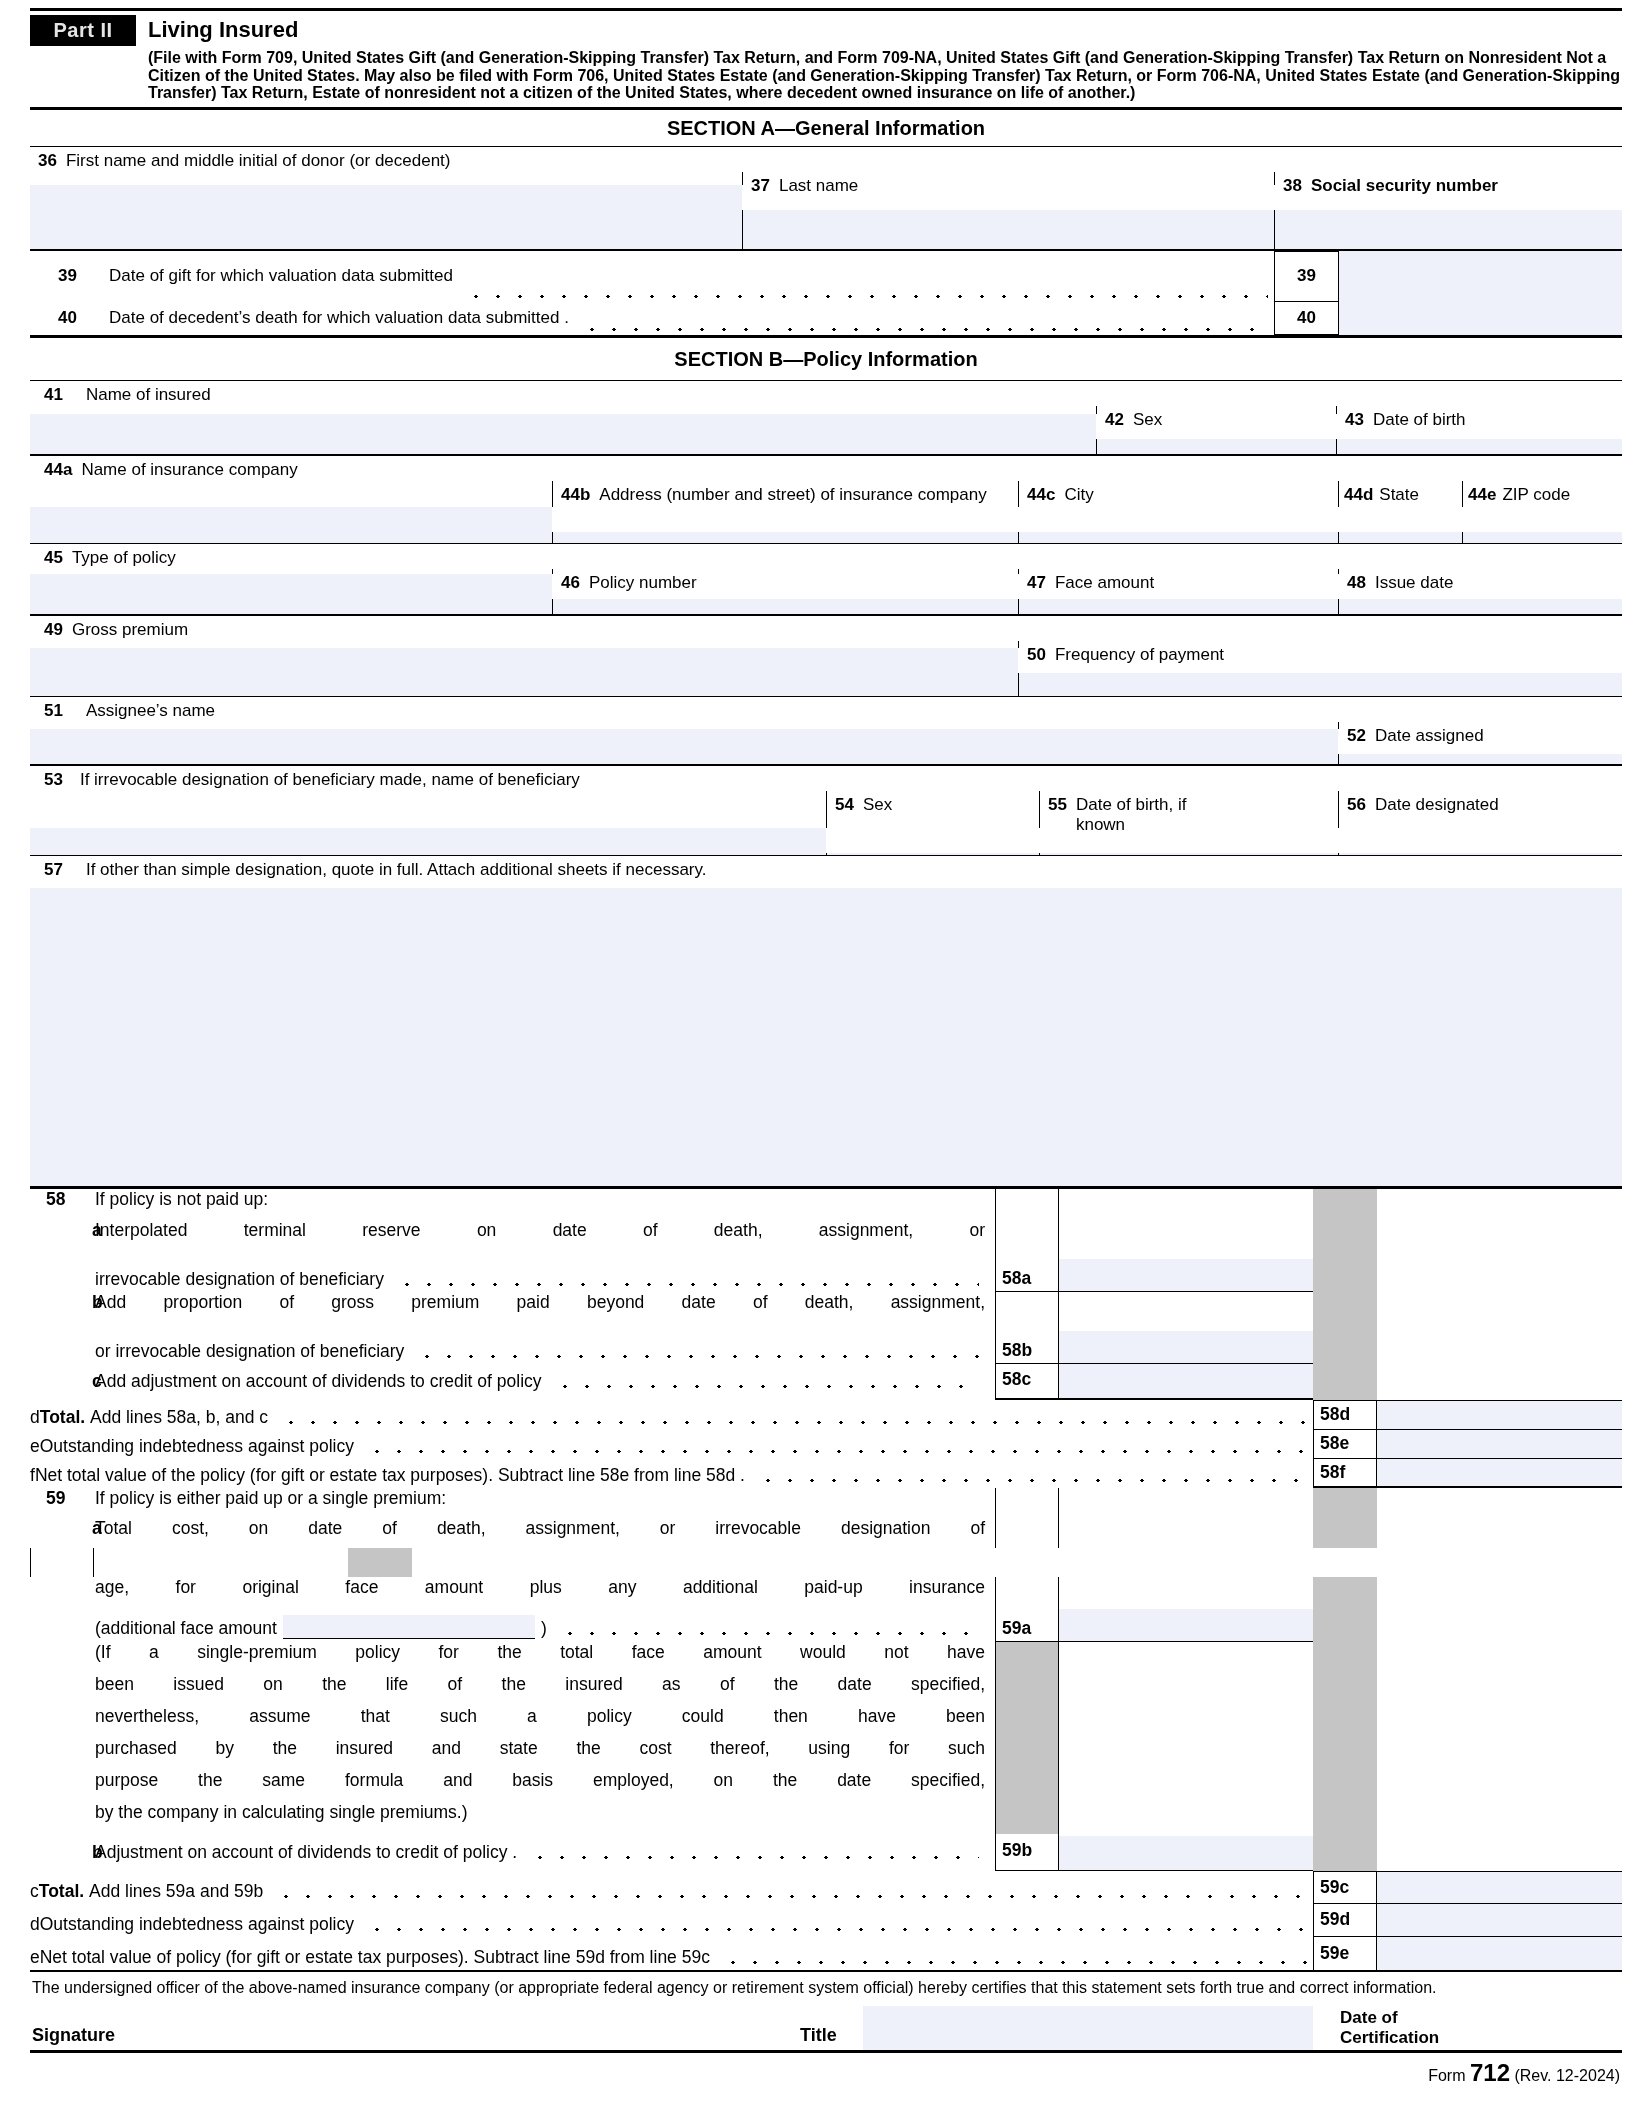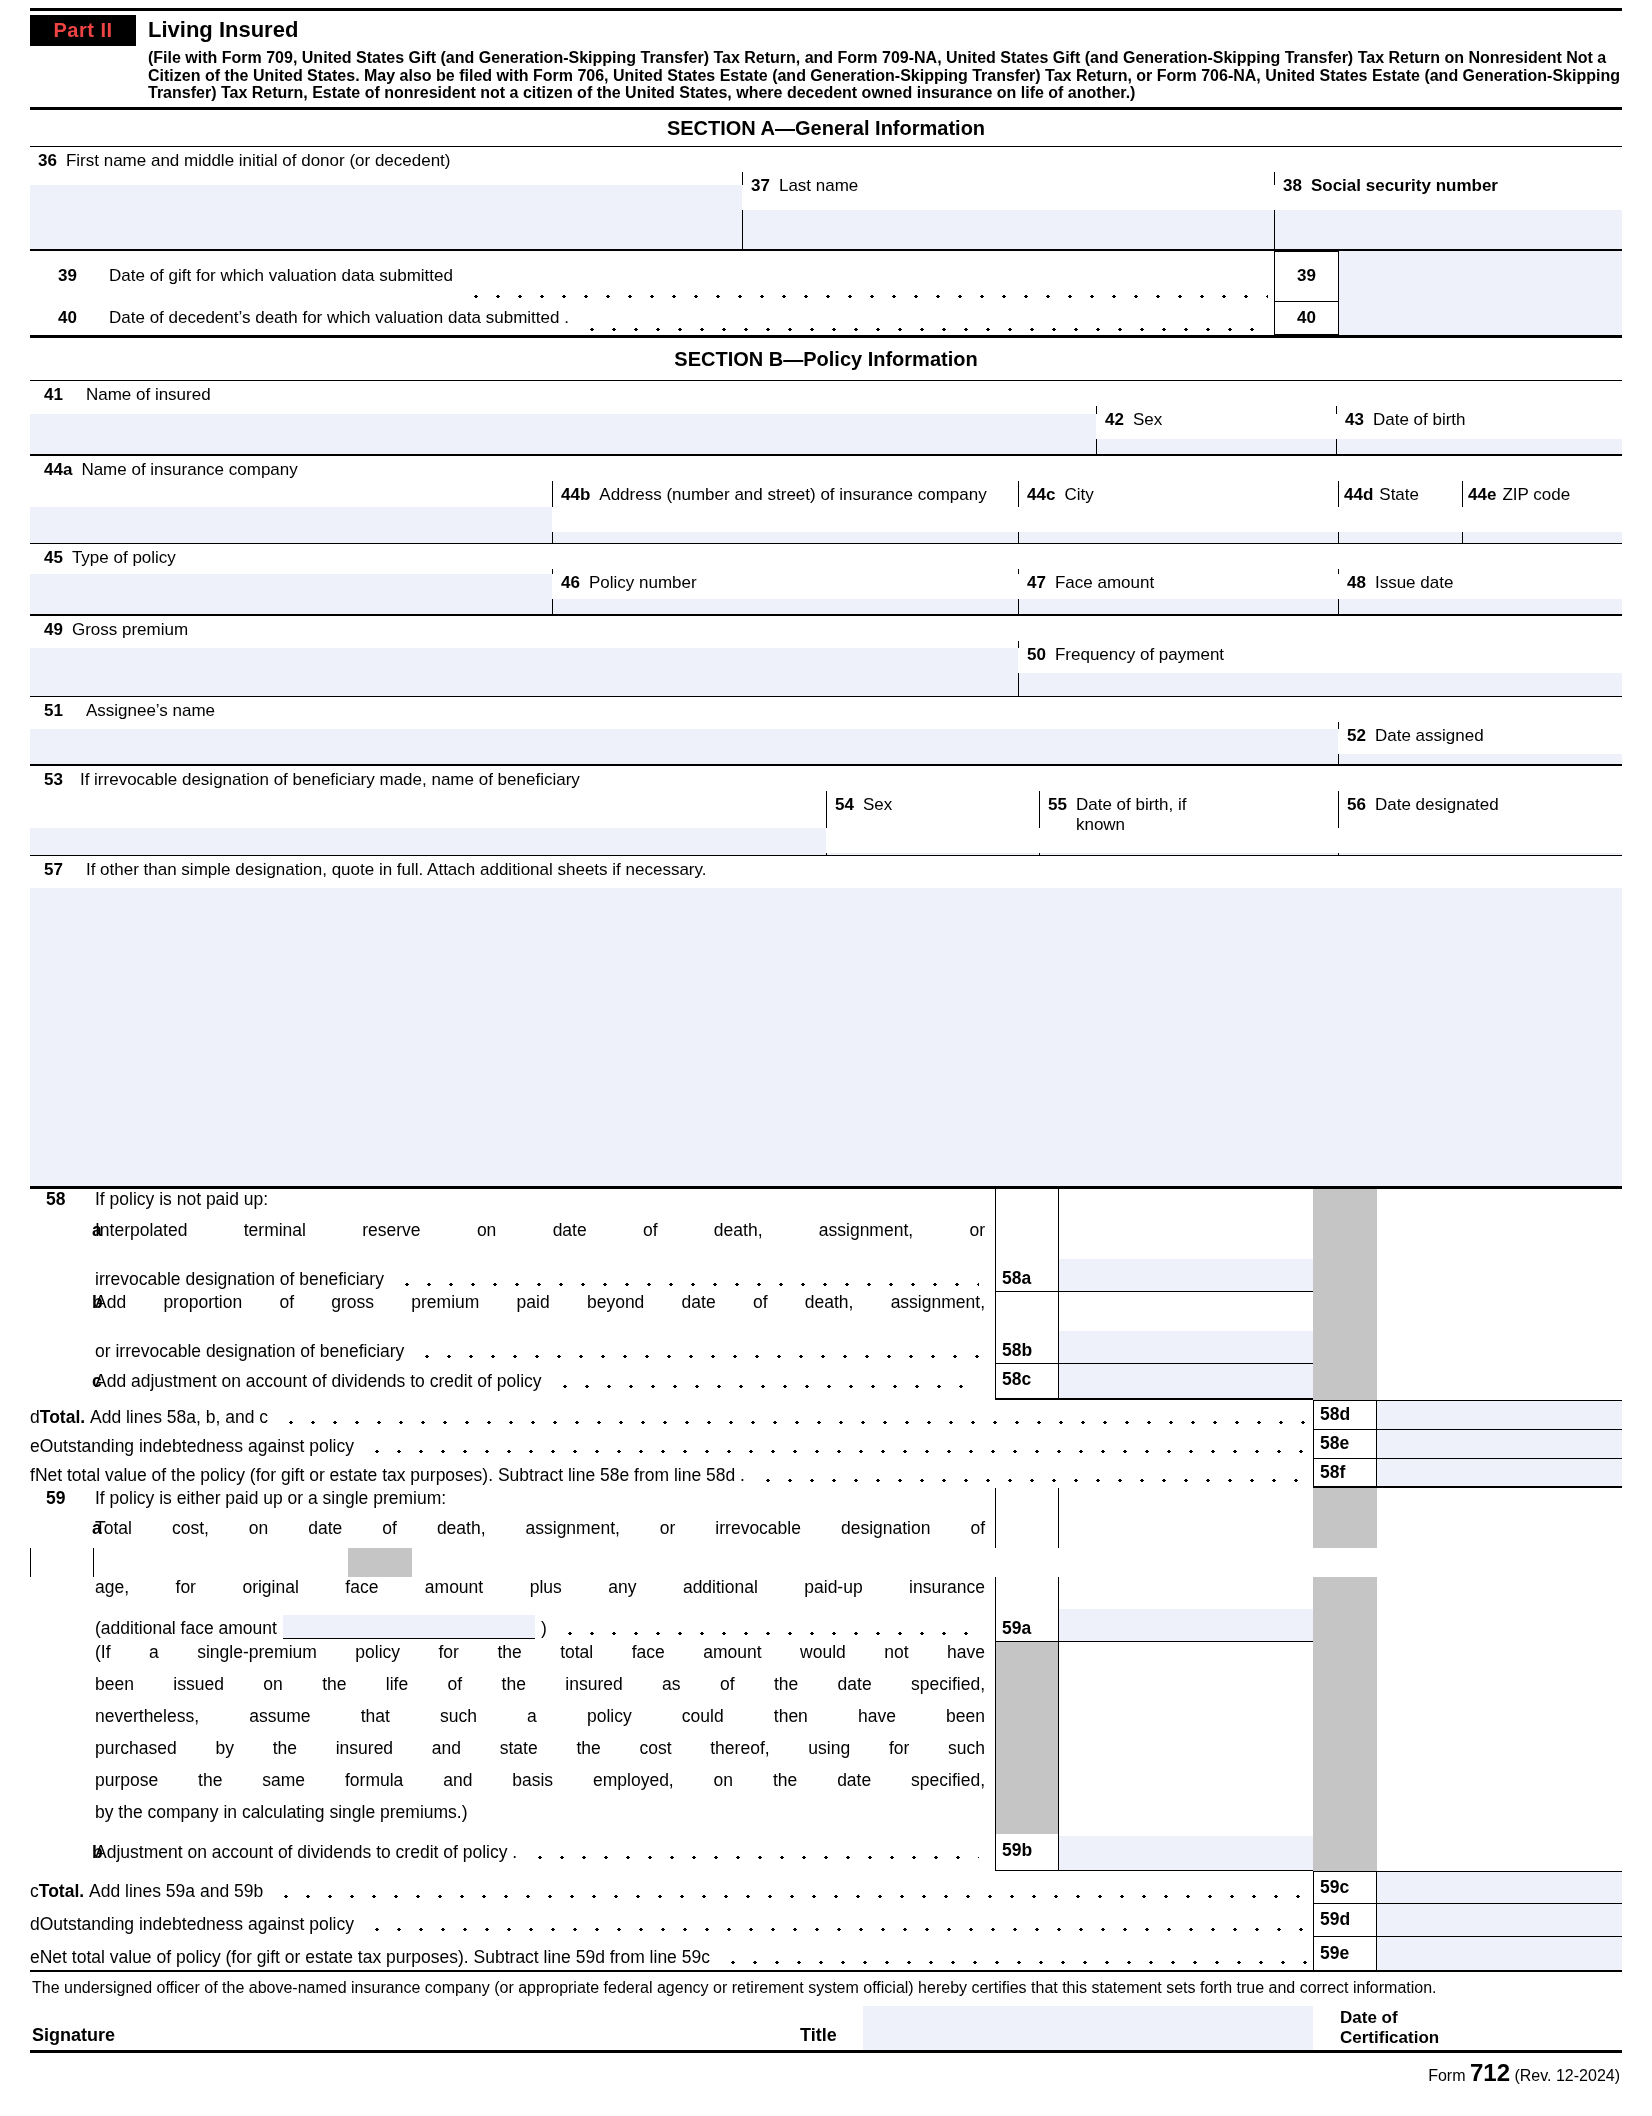--- a/index.html
+++ b/index.html
@@ -10,21 +10,21 @@
   *{margin:0;padding:0;box-sizing:border-box;}
   body{background:#fff;font-family:"Liberation Sans","DejaVu Sans",sans-serif;color:#000;}
   .page{position:relative;width:1652px;height:2116px;background:#fff;overflow:hidden;}
   .content{position:relative;margin-left:30px;width:1592px;}
   .rule3{height:3px;background:#000;}
   .rule2{height:2.5px;background:#000;}
   .rule15{height:1.5px;background:#000;}
 
   
   .part-row{display:flex;align-items:flex-start;padding-top:4px;}
-  .part-box{width:106px;height:31px;background:#000;color:#ef4444;font-weight:bold;font-size:20px;
+  .part-box{width:106px;height:31px;background:#000;color:#e5e5e5;font-weight:bold;font-size:20px;
             display:flex;align-items:center;justify-content:center;letter-spacing:.5px;}
   .part-title{font-weight:bold;font-size:22px;padding-left:12px;padding-top:2px;}
   .part-desc{padding-left:118px;padding-top:3px;font-size:16px;line-height:17.5px;width:1592px;font-weight:bold;}
 
   .sec-head{text-align:center;font-weight:bold;font-size:20px;padding:7px 0 6px 0;}
 
   
   .trow{display:flex;width:1592px;}
   .cell{position:relative;display:flex;align-items:flex-start;gap:9px;padding:4px 4px 0 8px;font-size:17px;line-height:20px;}
   .cell .num{font-weight:bold;white-space:nowrap;}

